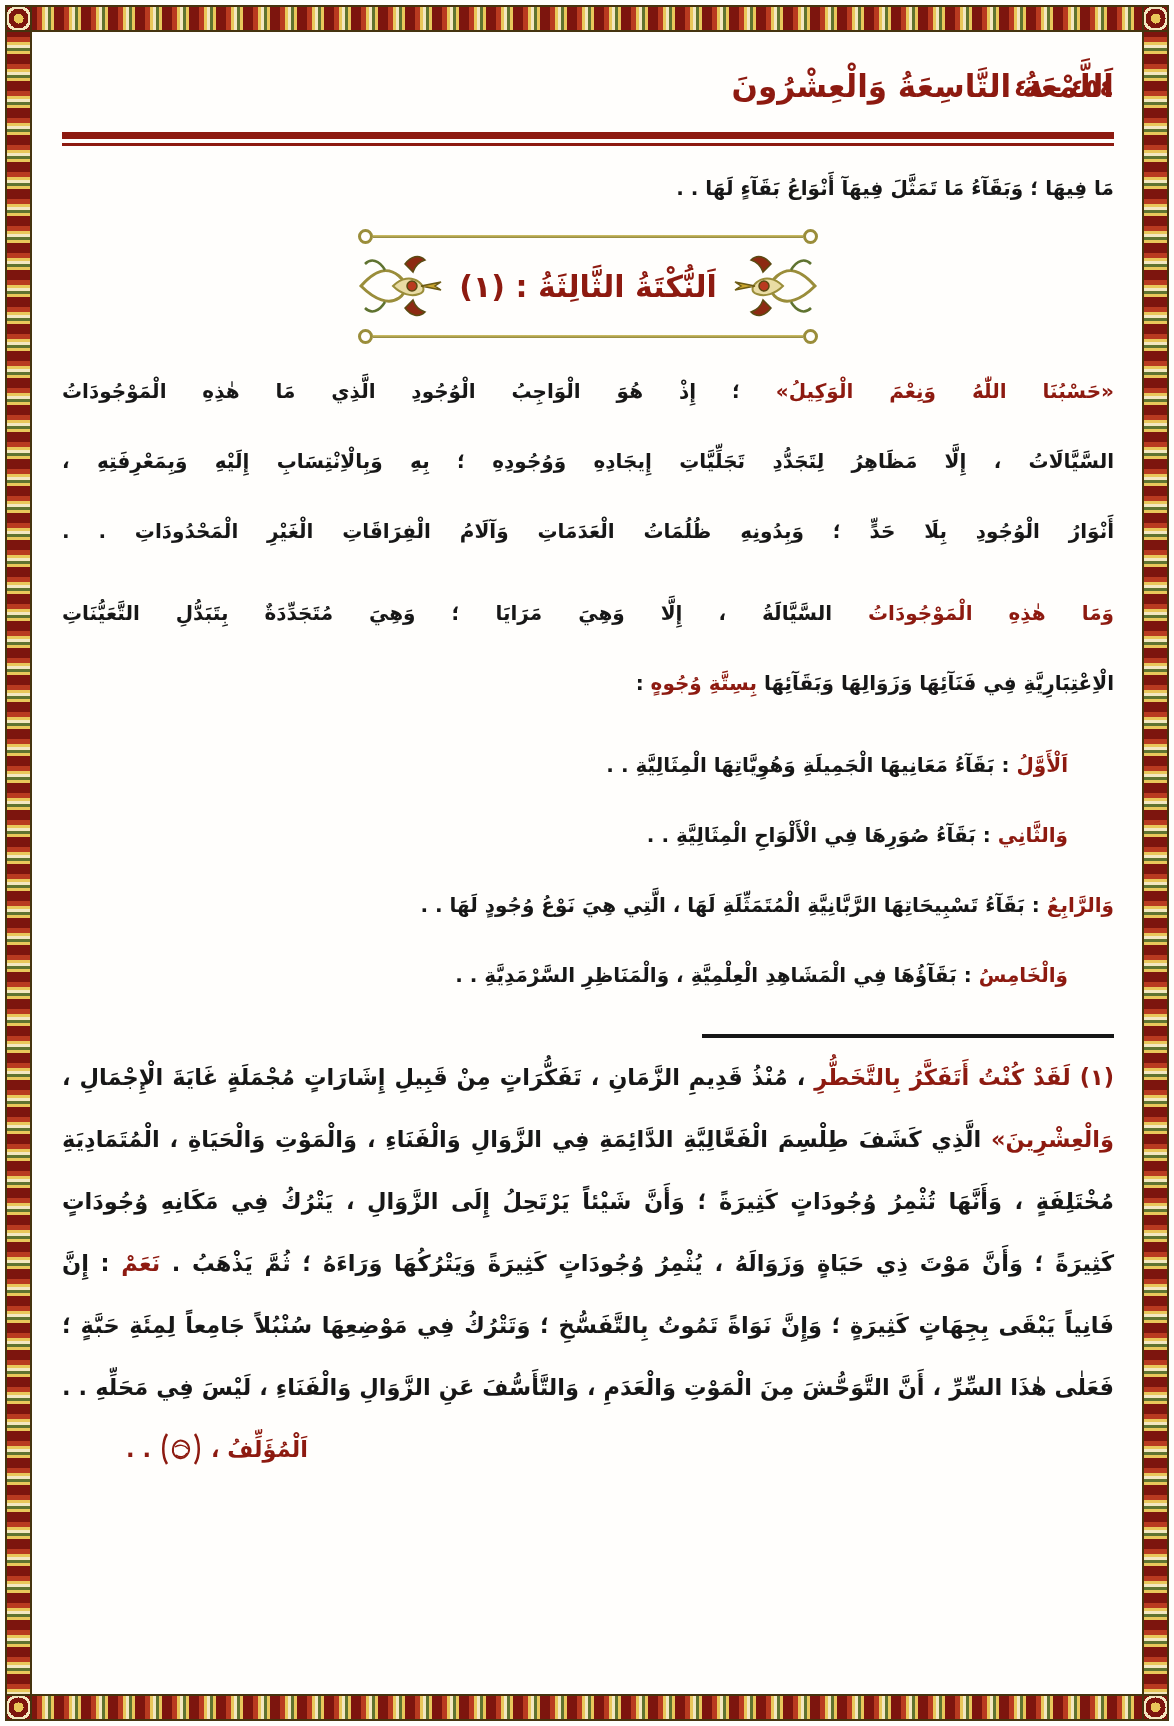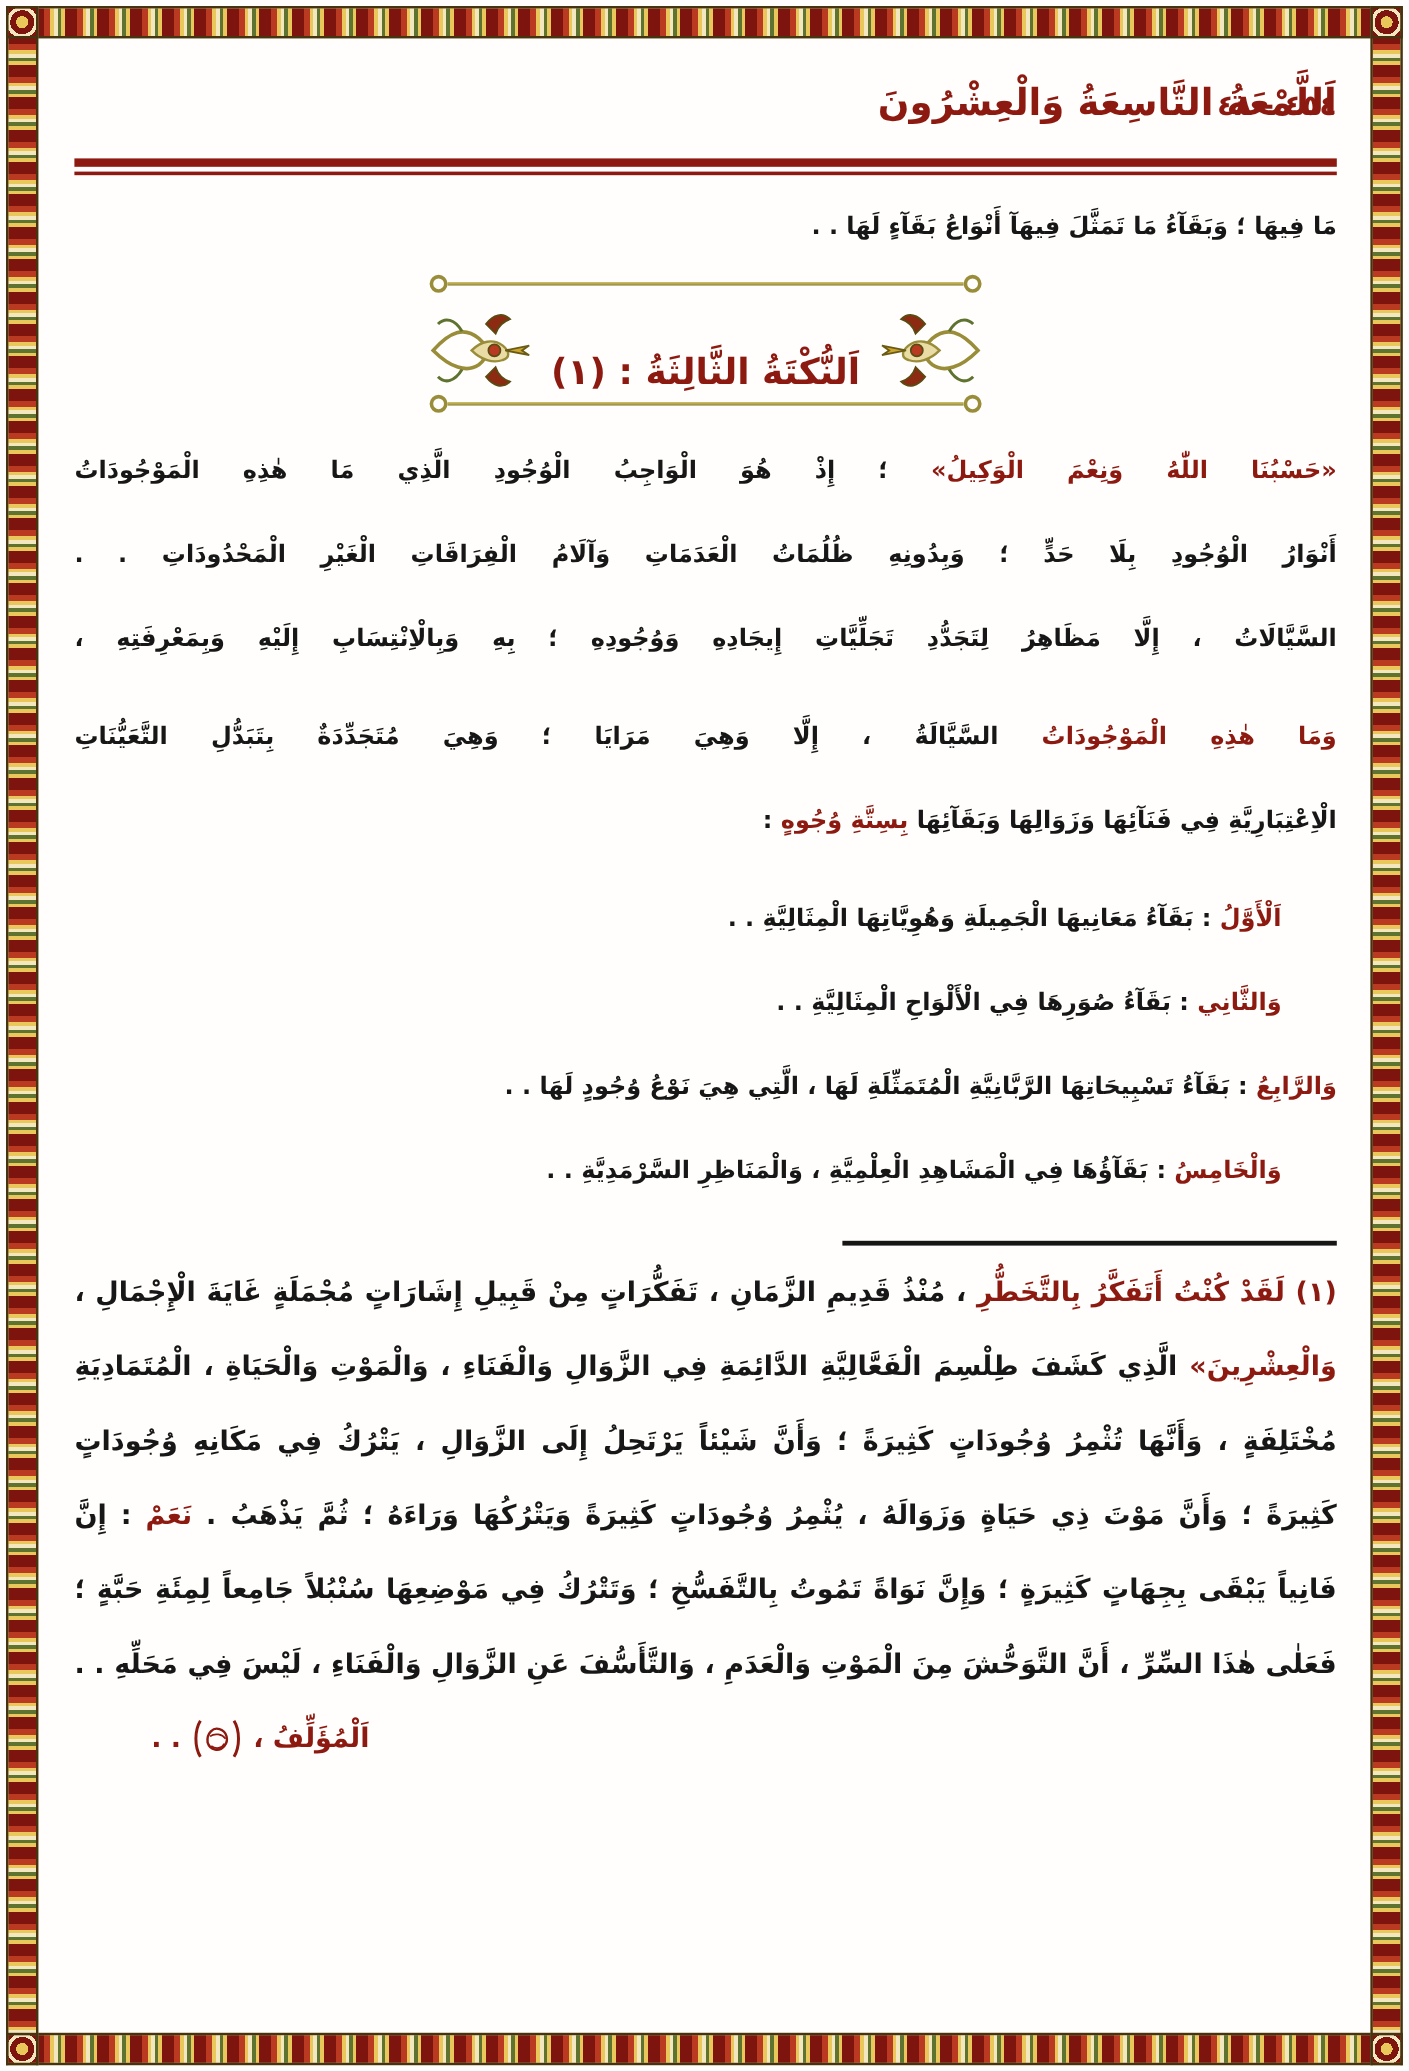--- a/index.html
+++ b/index.html
@@ -33,21 +33,21 @@
 
   .bline{font-size:20px;font-weight:bold;color:#171717;line-height:70px}
   .j{text-align:justify;text-align-last:justify;text-justify:inter-word}
   .intro{margin-top:10px;line-height:64px}
 
   
   .cartouche{width:560px;margin:8px auto 0;position:relative}
   .rail{display:flex;align-items:center;width:460px;margin:0 auto;height:16px}
   .curl{width:15px;height:15px;border:3px solid #9a8d3a;border-radius:50%;background:#fffefc;flex:0 0 auto}
   .bar{flex:1;height:3px;background:linear-gradient(#d3c368,#8f853c)}
-  .c-mid{display:flex;align-items:flex-end;justify-content:center;gap:4px;height:84px}
+  .c-mid{display:flex;align-items:center;justify-content:center;gap:4px;height:84px}
   .heading{font-size:30px;font-weight:bold;padding:0 10px;white-space:nowrap}
   .floret{flex:0 0 auto}
   .floret.mirror{transform:scaleX(-1)}
 
   .para{margin-top:12px}
   .item{padding-right:46px}
   .item.flush{padding-right:0}
 
   .fn-sep{margin-top:24px;margin-left:auto;margin-right:0;width:412px;height:4px;background:#161616}
   .footnote{margin-top:8px}
@@ -111,22 +111,22 @@
       </div>
       <div class="rail">
         <span class="curl"></span>
         <span class="bar"></span>
         <span class="curl"></span>
       </div>
     </div>
 
     <div class="para">
       <div class="bline j"><span class="red">«حَسْبُنَا اللّٰهُ وَنِعْمَ الْوَكِيلُ»</span> <span>؛ إِذْ هُوَ الْوَاجِبُ الْوُجُودِ الَّذِي مَا هٰذِهِ الْمَوْجُودَاتُ</span></div>
+      <div class="bline j">السَّيَّالَاتُ ، إِلَّا مَظَاهِرُ لِتَجَدُّدِ تَجَلِّيَّاتِ إِيجَادِهِ وَوُجُودِهِ ؛ بِهِ وَبِالْاِنْتِسَابِ إِلَيْهِ وَبِمَعْرِفَتِهِ ،</div>
       <div class="bline j">أَنْوَارُ الْوُجُودِ بِلَا حَدٍّ ؛ وَبِدُونِهِ ظُلُمَاتُ الْعَدَمَاتِ وَآلَامُ الْفِرَاقَاتِ الْغَيْرِ الْمَحْدُودَاتِ . .</div>
-      <div class="bline j">السَّيَّالَاتُ ، إِلَّا مَظَاهِرُ لِتَجَدُّدِ تَجَلِّيَّاتِ إِيجَادِهِ وَوُجُودِهِ ؛ بِهِ وَبِالْاِنْتِسَابِ إِلَيْهِ وَبِمَعْرِفَتِهِ ،</div>
     </div>
 
     <div class="para">
       <div class="bline j"><span class="red">وَمَا هٰذِهِ الْمَوْجُودَاتُ</span> <span>السَّيَّالَةُ ، إِلَّا وَهِيَ مَرَايَا ؛ وَهِيَ مُتَجَدِّدَةٌ بِتَبَدُّلِ التَّعَيُّنَاتِ</span></div>
       <div class="bline"><span>الْاِعْتِبَارِيَّةِ فِي فَنَآئِهَا وَزَوَالِهَا وَبَقَآئِهَا</span> <span class="red">بِسِتَّةِ وُجُوهٍ</span> <span>:</span></div>
     </div>
 
     <div class="para">
       <div class="bline item"><span class="red">اَلْأَوَّلُ</span> <span>: بَقَآءُ مَعَانِيهَا الْجَمِيلَةِ وَهُوِيَّاتِهَا الْمِثَالِيَّةِ . .</span></div>
       <div class="bline item"><span class="red">وَالثَّانِي</span> <span>: بَقَآءُ صُوَرِهَا فِي الْأَلْوَاحِ الْمِثَالِيَّةِ . .</span></div>

